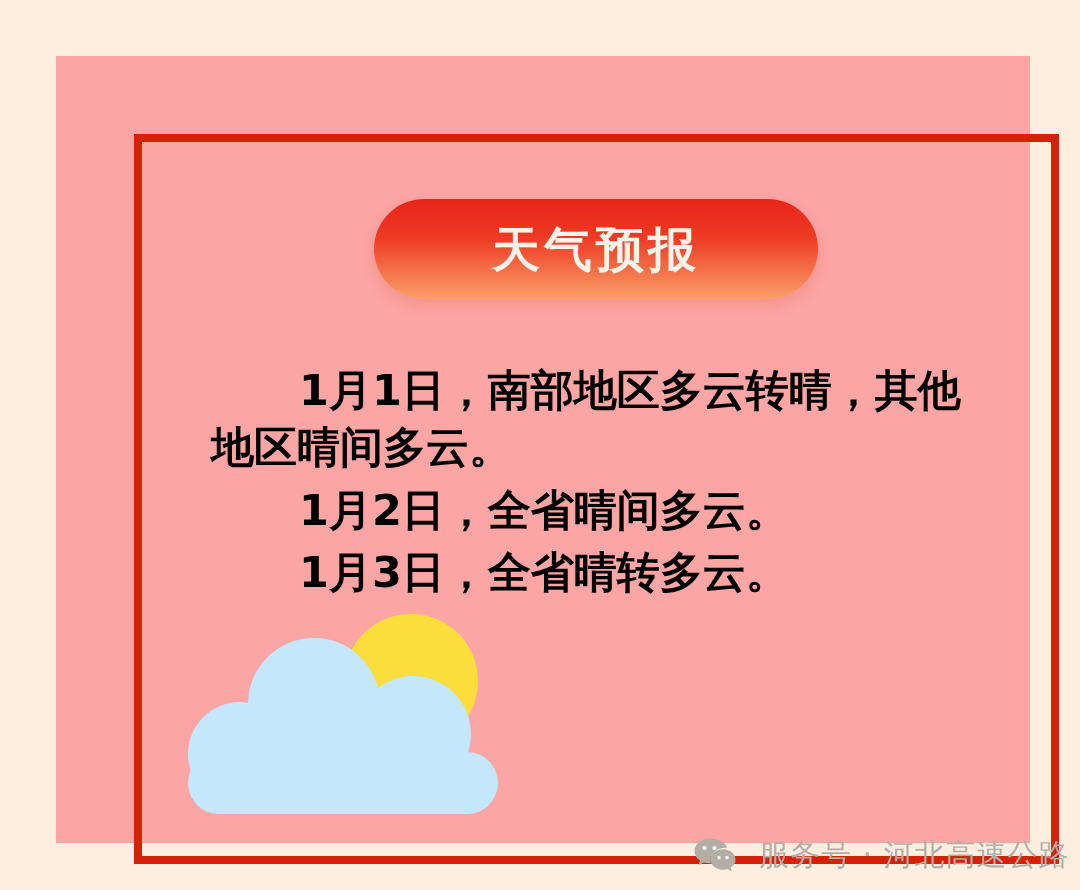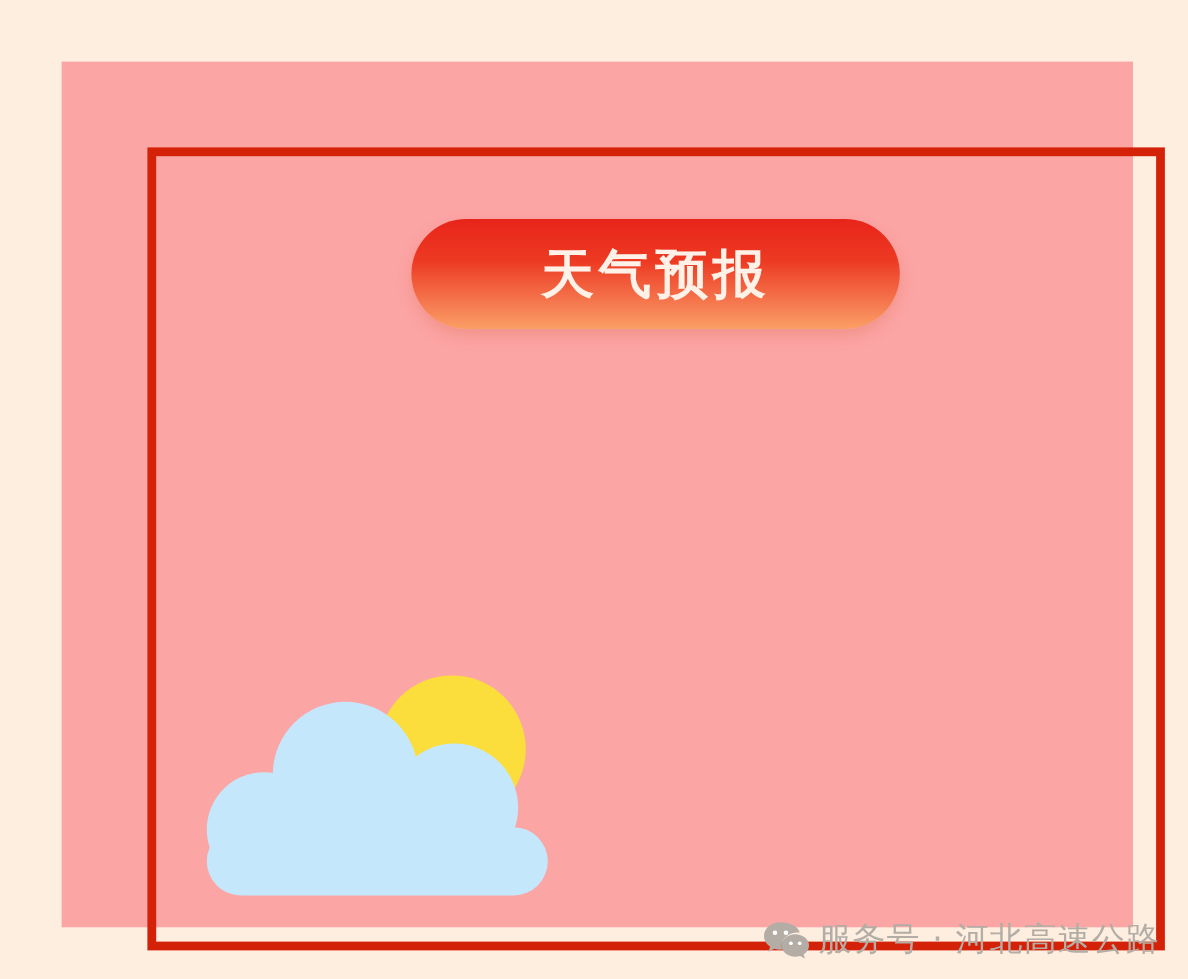--- a/index.html
+++ b/index.html
@@ -86,21 +86,21 @@
     height: 220px;
   }
 
   
   .footer {
     position: absolute;
     left: 694px;
     top: 838px;
     display: flex;
     align-items: center;
-    gap: 8px;
+    gap: 23px;
   }
   .footer .wechat-icon {
     width: 42px;
     height: 34px;
     flex: none;
   }
   .footer .footer-text {
     color: #b3ada6;
     font-size: 30px;
     line-height: 1;
@@ -112,20 +112,25 @@
 <body>
 
 <div class="card">
 
   <div class="frame"></div>
 
   <div class="title-pill">
     <span class="title-text">天气预报</span>
   </div>
 
+  <div class="forecast">
+    <p>1月1日，南部地区多云转晴，其他地区晴间多云。</p>
+    <p>1月2日，全省晴间多云。</p>
+    <p>1月3日，全省晴转多云。</p>
+  </div>
 
   <svg class="weather-icon" viewBox="0 0 340 220">
     <circle cx="233" cy="77" r="67" fill="#fbdd3c"></circle>
     <g fill="#c5e7fb">
       <circle cx="136" cy="100" r="66"></circle>
       <circle cx="235" cy="130" r="58"></circle>
       <circle cx="62" cy="150" r="52"></circle>
       <rect x="10" y="148" width="310" height="62" rx="31"></rect>
     </g>
   </svg>

